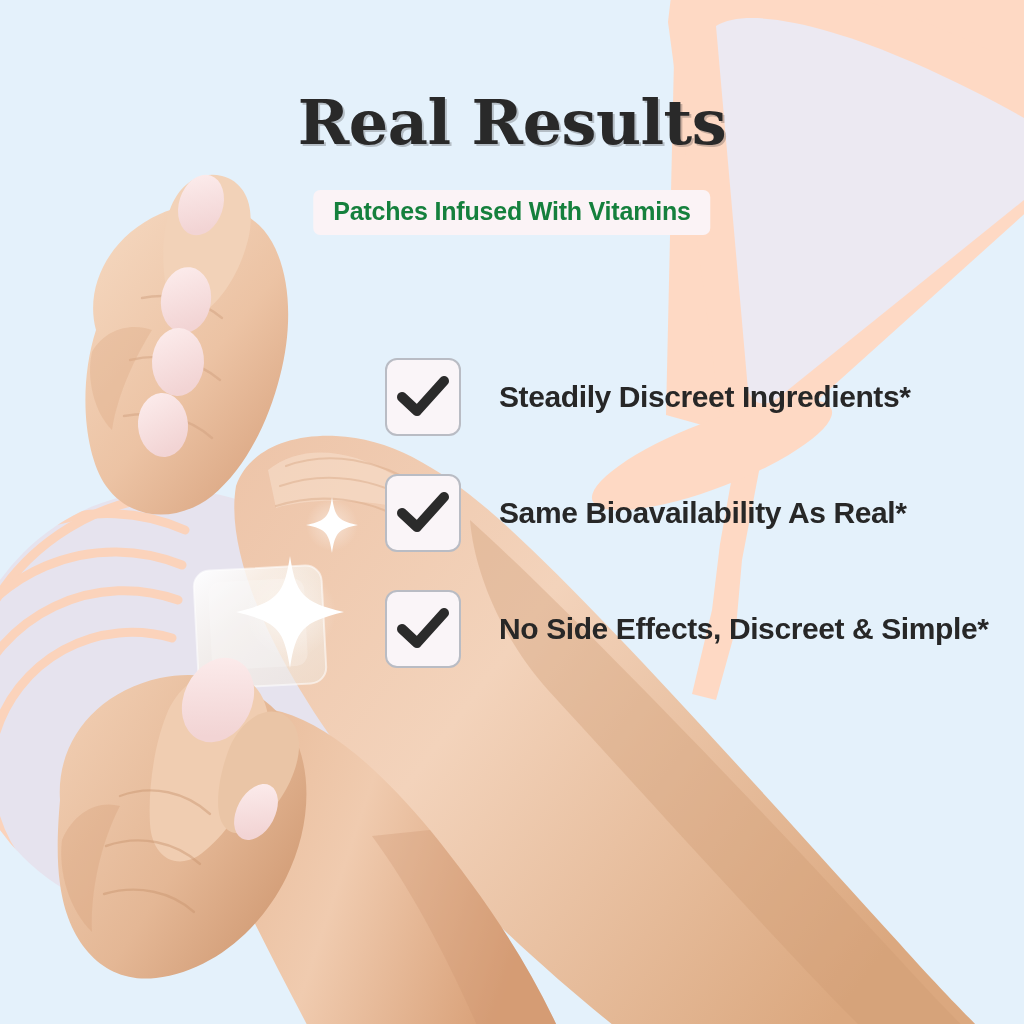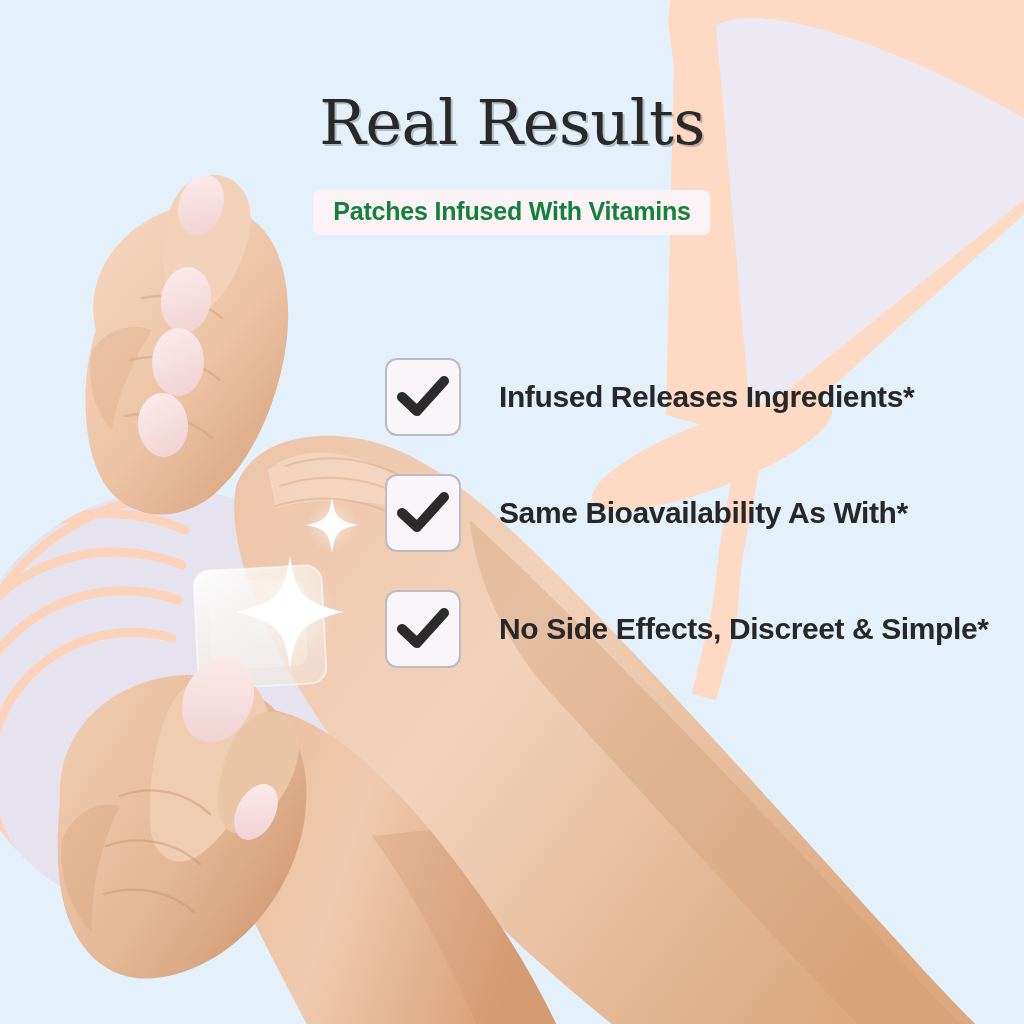--- a/index.html
+++ b/index.html
@@ -13,21 +13,21 @@
 
   
   .bg-layer { position:absolute; inset:0; pointer-events:none; }
 
   
   .headline-wrap {
     position:absolute; left:0; top:92px; width:1024px; text-align:center; z-index:6;
   }
   .headline {
     font-family:"DejaVu Serif", serif;
-    font-weight:400;
+    font-weight:700;
     font-size:62px;
     letter-spacing:-0.5px;
     color:#292929;
     line-height:1;
     text-shadow:2px 2px 0 rgba(40,40,40,.25);
     display:inline-block;
   }
   .subtitle-pill {
     position:absolute; left:50%; transform:translateX(-50%); top:190px;
     background:#fbf3f6;
@@ -305,30 +305,30 @@
   </div>
 
   <div class="checklist">
 
     <div class="check-row">
       <div class="checkbox">
         <svg width="52" height="42" viewBox="0 0 52 42">
           <path d="M 5 21 L 20 35 L 47 5" fill="none" stroke="#2b2b2b" stroke-width="10" stroke-linecap="round" stroke-linejoin="round"></path>
         </svg>
       </div>
-      <div class="check-label">Infused Releases Ingredients*</div>
+      <div class="check-label">Steadily Discreet Ingredients*</div>
     </div>
 
     <div class="check-row">
       <div class="checkbox">
         <svg width="52" height="42" viewBox="0 0 52 42">
           <path d="M 5 21 L 20 35 L 47 5" fill="none" stroke="#2b2b2b" stroke-width="10" stroke-linecap="round" stroke-linejoin="round"></path>
         </svg>
       </div>
-      <div class="check-label">Same Bioavailability As With*</div>
+      <div class="check-label">Same Bioavailability As Real*</div>
     </div>
 
     <div class="check-row">
       <div class="checkbox">
         <svg width="52" height="42" viewBox="0 0 52 42">
           <path d="M 5 21 L 20 35 L 47 5" fill="none" stroke="#2b2b2b" stroke-width="10" stroke-linecap="round" stroke-linejoin="round"></path>
         </svg>
       </div>
       <div class="check-label">No Side Effects, Discreet &amp; Simple*</div>
     </div>

